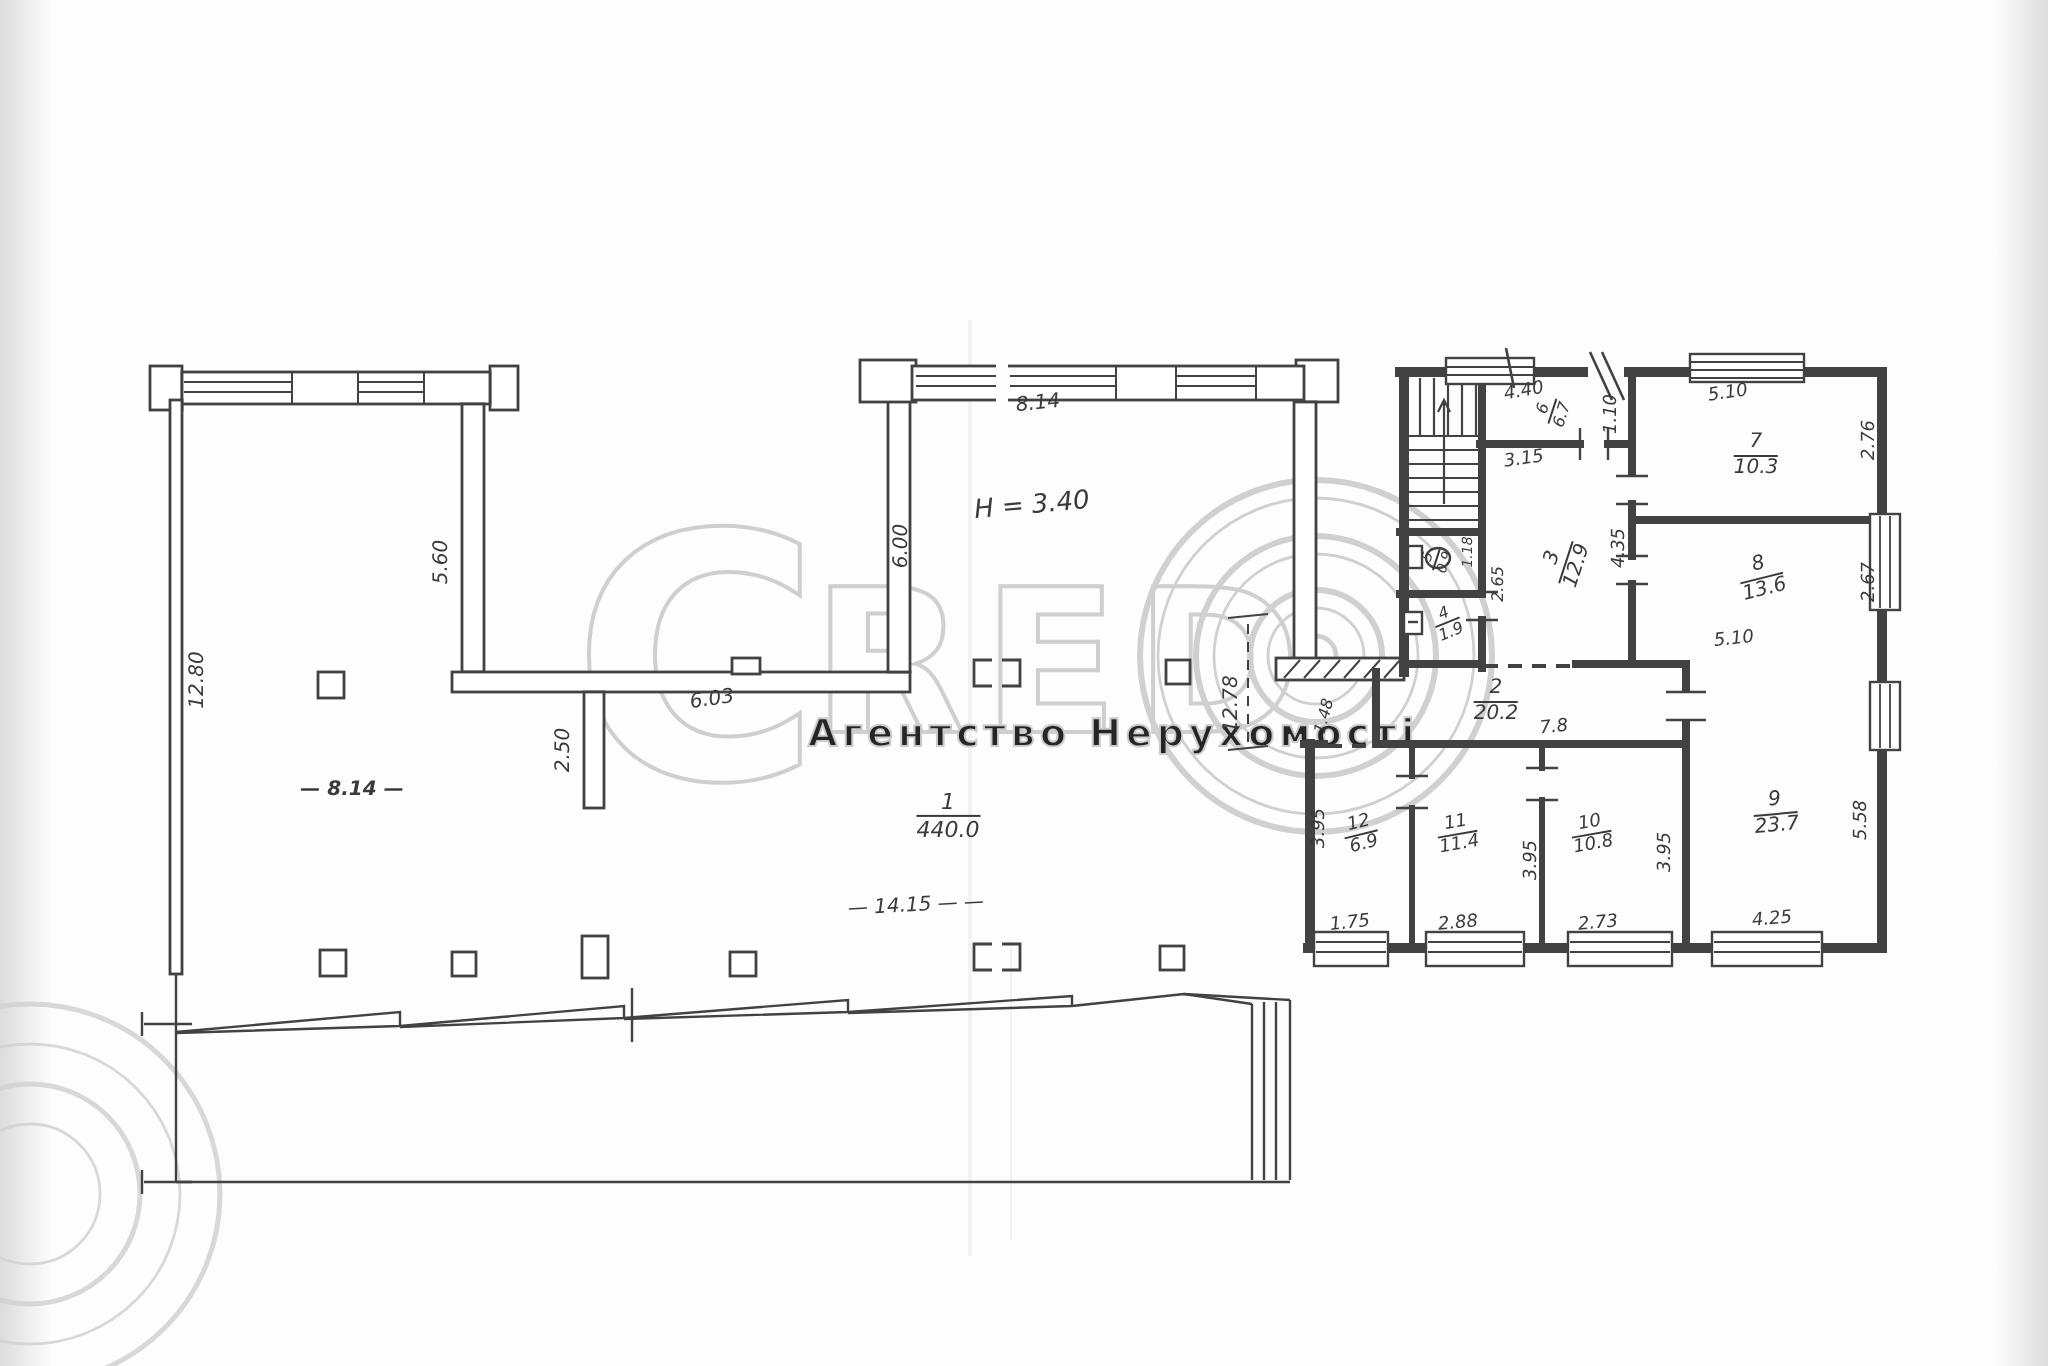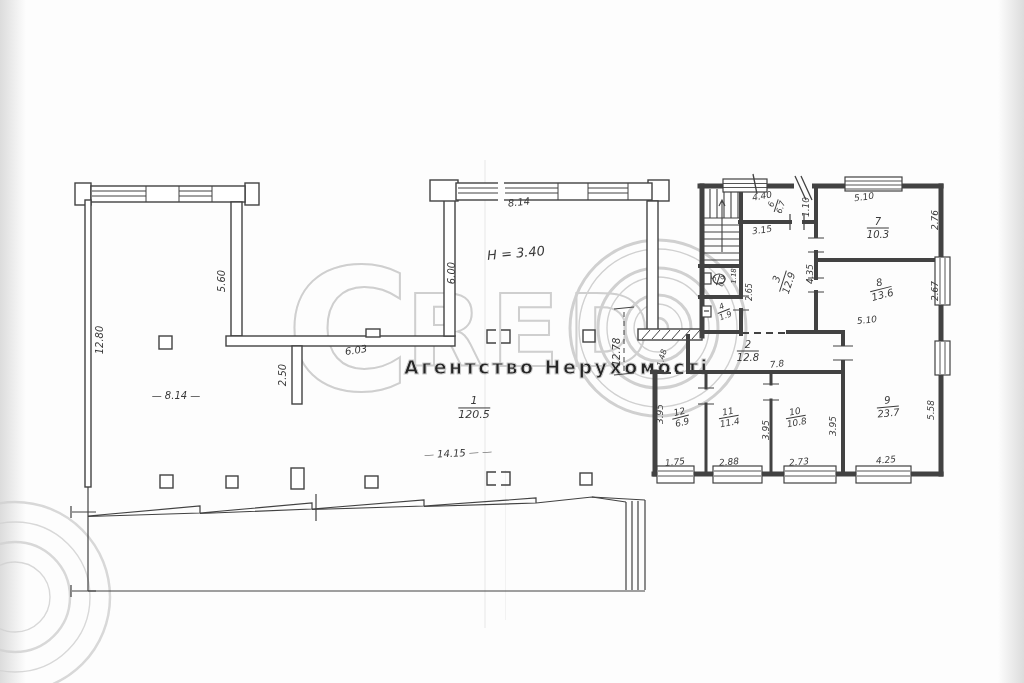--- a/index.html
+++ b/index.html
@@ -209,25 +209,25 @@
     <g stroke="#424242" fill="none" stroke-width="1.2">
       <path d="M88,512 V591 M88,591 H645"></path>
       <path d="M72,512 H96 M71,506 V518"></path>
       <path d="M72,591 H96 M71,585 V597"></path>
     </g>
   </svg>
 
   <div id="labels">
       <div class="room-label" style="left: 474px; top: 408px; font-size: 11px; transform: translate(-50%, -50%) rotate(0deg);">
         <span class="rl-num">1</span>
-        <span class="rl-area">120.5</span>
+        <span class="rl-area">440.0</span>
       </div>
       <div class="room-label" style="left: 748px; top: 351px; font-size: 10px; transform: translate(-50%, -50%) rotate(0deg);">
         <span class="rl-num">2</span>
-        <span class="rl-area">12.8</span>
+        <span class="rl-area">20.2</span>
       </div>
       <div class="room-label" style="left: 783px; top: 281px; font-size: 10px; transform: translate(-50%, -50%) rotate(-72deg);">
         <span class="rl-num">3</span>
         <span class="rl-area">12.9</span>
       </div>
       <div class="room-label" style="left: 724px; top: 312px; font-size: 8px; transform: translate(-50%, -50%) rotate(-22deg);">
         <span class="rl-num">4</span>
         <span class="rl-area">1.9</span>
       </div>
       <div class="room-label" style="left: 719px; top: 280px; font-size: 7px; transform: translate(-50%, -50%) rotate(-72deg);">
@@ -261,21 +261,21 @@
       <div class="room-label" style="left: 681px; top: 418px; font-size: 9px; transform: translate(-50%, -50%) rotate(-14deg);">
         <span class="rl-num">12</span>
         <span class="rl-area">6.9</span>
       </div>
       <div class="dim-label" style="left: 99px; top: 340px; font-size: 10px; transform: translate(-50%, -50%) rotate(-90deg);">12.80</div>
       <div class="dim-label" style="left: 221px; top: 281px; font-size: 10px; transform: translate(-50%, -50%) rotate(-90deg);">5.60</div>
       <div class="dim-label" style="left: 282px; top: 375px; font-size: 10px; transform: translate(-50%, -50%) rotate(-90deg);">2.50</div>
       <div class="dim-label" style="left: 356px; top: 350px; font-size: 10px; transform: translate(-50%, -50%) rotate(-8deg);">6.03</div>
       <div class="dim-label" style="left: 451px; top: 273px; font-size: 10px; transform: translate(-50%, -50%) rotate(-90deg);">6.00</div>
       <div class="dim-label" style="left: 519px; top: 202px; font-size: 10px; transform: translate(-50%, -50%) rotate(-6deg);">8.14</div>
-      <div class="dim-label" style="left: 176px; top: 395px; font-size: 10px; transform: translate(-50%, -50%) rotate(0deg);">— 8.14 —</div>
+      <div class="dim-label" style="left: 176px; top: 395px; font-size: 10px; transform: translate(-50%, -50%) rotate(0deg); font-weight: bold;">— 8.14 —</div>
       <div class="dim-label" style="left: 516px; top: 253px; font-size: 13px; transform: translate(-50%, -50%) rotate(-5deg);">Н = 3.40</div>
       <div class="dim-label" style="left: 458px; top: 453px; font-size: 10px; transform: translate(-50%, -50%) rotate(-3deg);">— 14.15 — —</div>
       <div class="dim-label" style="left: 616px; top: 352px; font-size: 10px; transform: translate(-50%, -50%) rotate(-90deg);">12.78</div>
       <div class="dim-label" style="left: 762px; top: 196px; font-size: 9px; transform: translate(-50%, -50%) rotate(-10deg);">4.40</div>
       <div class="dim-label" style="left: 806px; top: 207px; font-size: 9px; transform: translate(-50%, -50%) rotate(-90deg);">1.10</div>
       <div class="dim-label" style="left: 762px; top: 230px; font-size: 9px; transform: translate(-50%, -50%) rotate(-8deg);">3.15</div>
       <div class="dim-label" style="left: 864px; top: 197px; font-size: 9px; transform: translate(-50%, -50%) rotate(-8deg);">5.10</div>
       <div class="dim-label" style="left: 935px; top: 220px; font-size: 9px; transform: translate(-50%, -50%) rotate(-90deg);">2.76</div>
       <div class="dim-label" style="left: 935px; top: 291px; font-size: 9px; transform: translate(-50%, -50%) rotate(-90deg);">2.67</div>
       <div class="dim-label" style="left: 867px; top: 320px; font-size: 9px; transform: translate(-50%, -50%) rotate(-6deg);">5.10</div>

